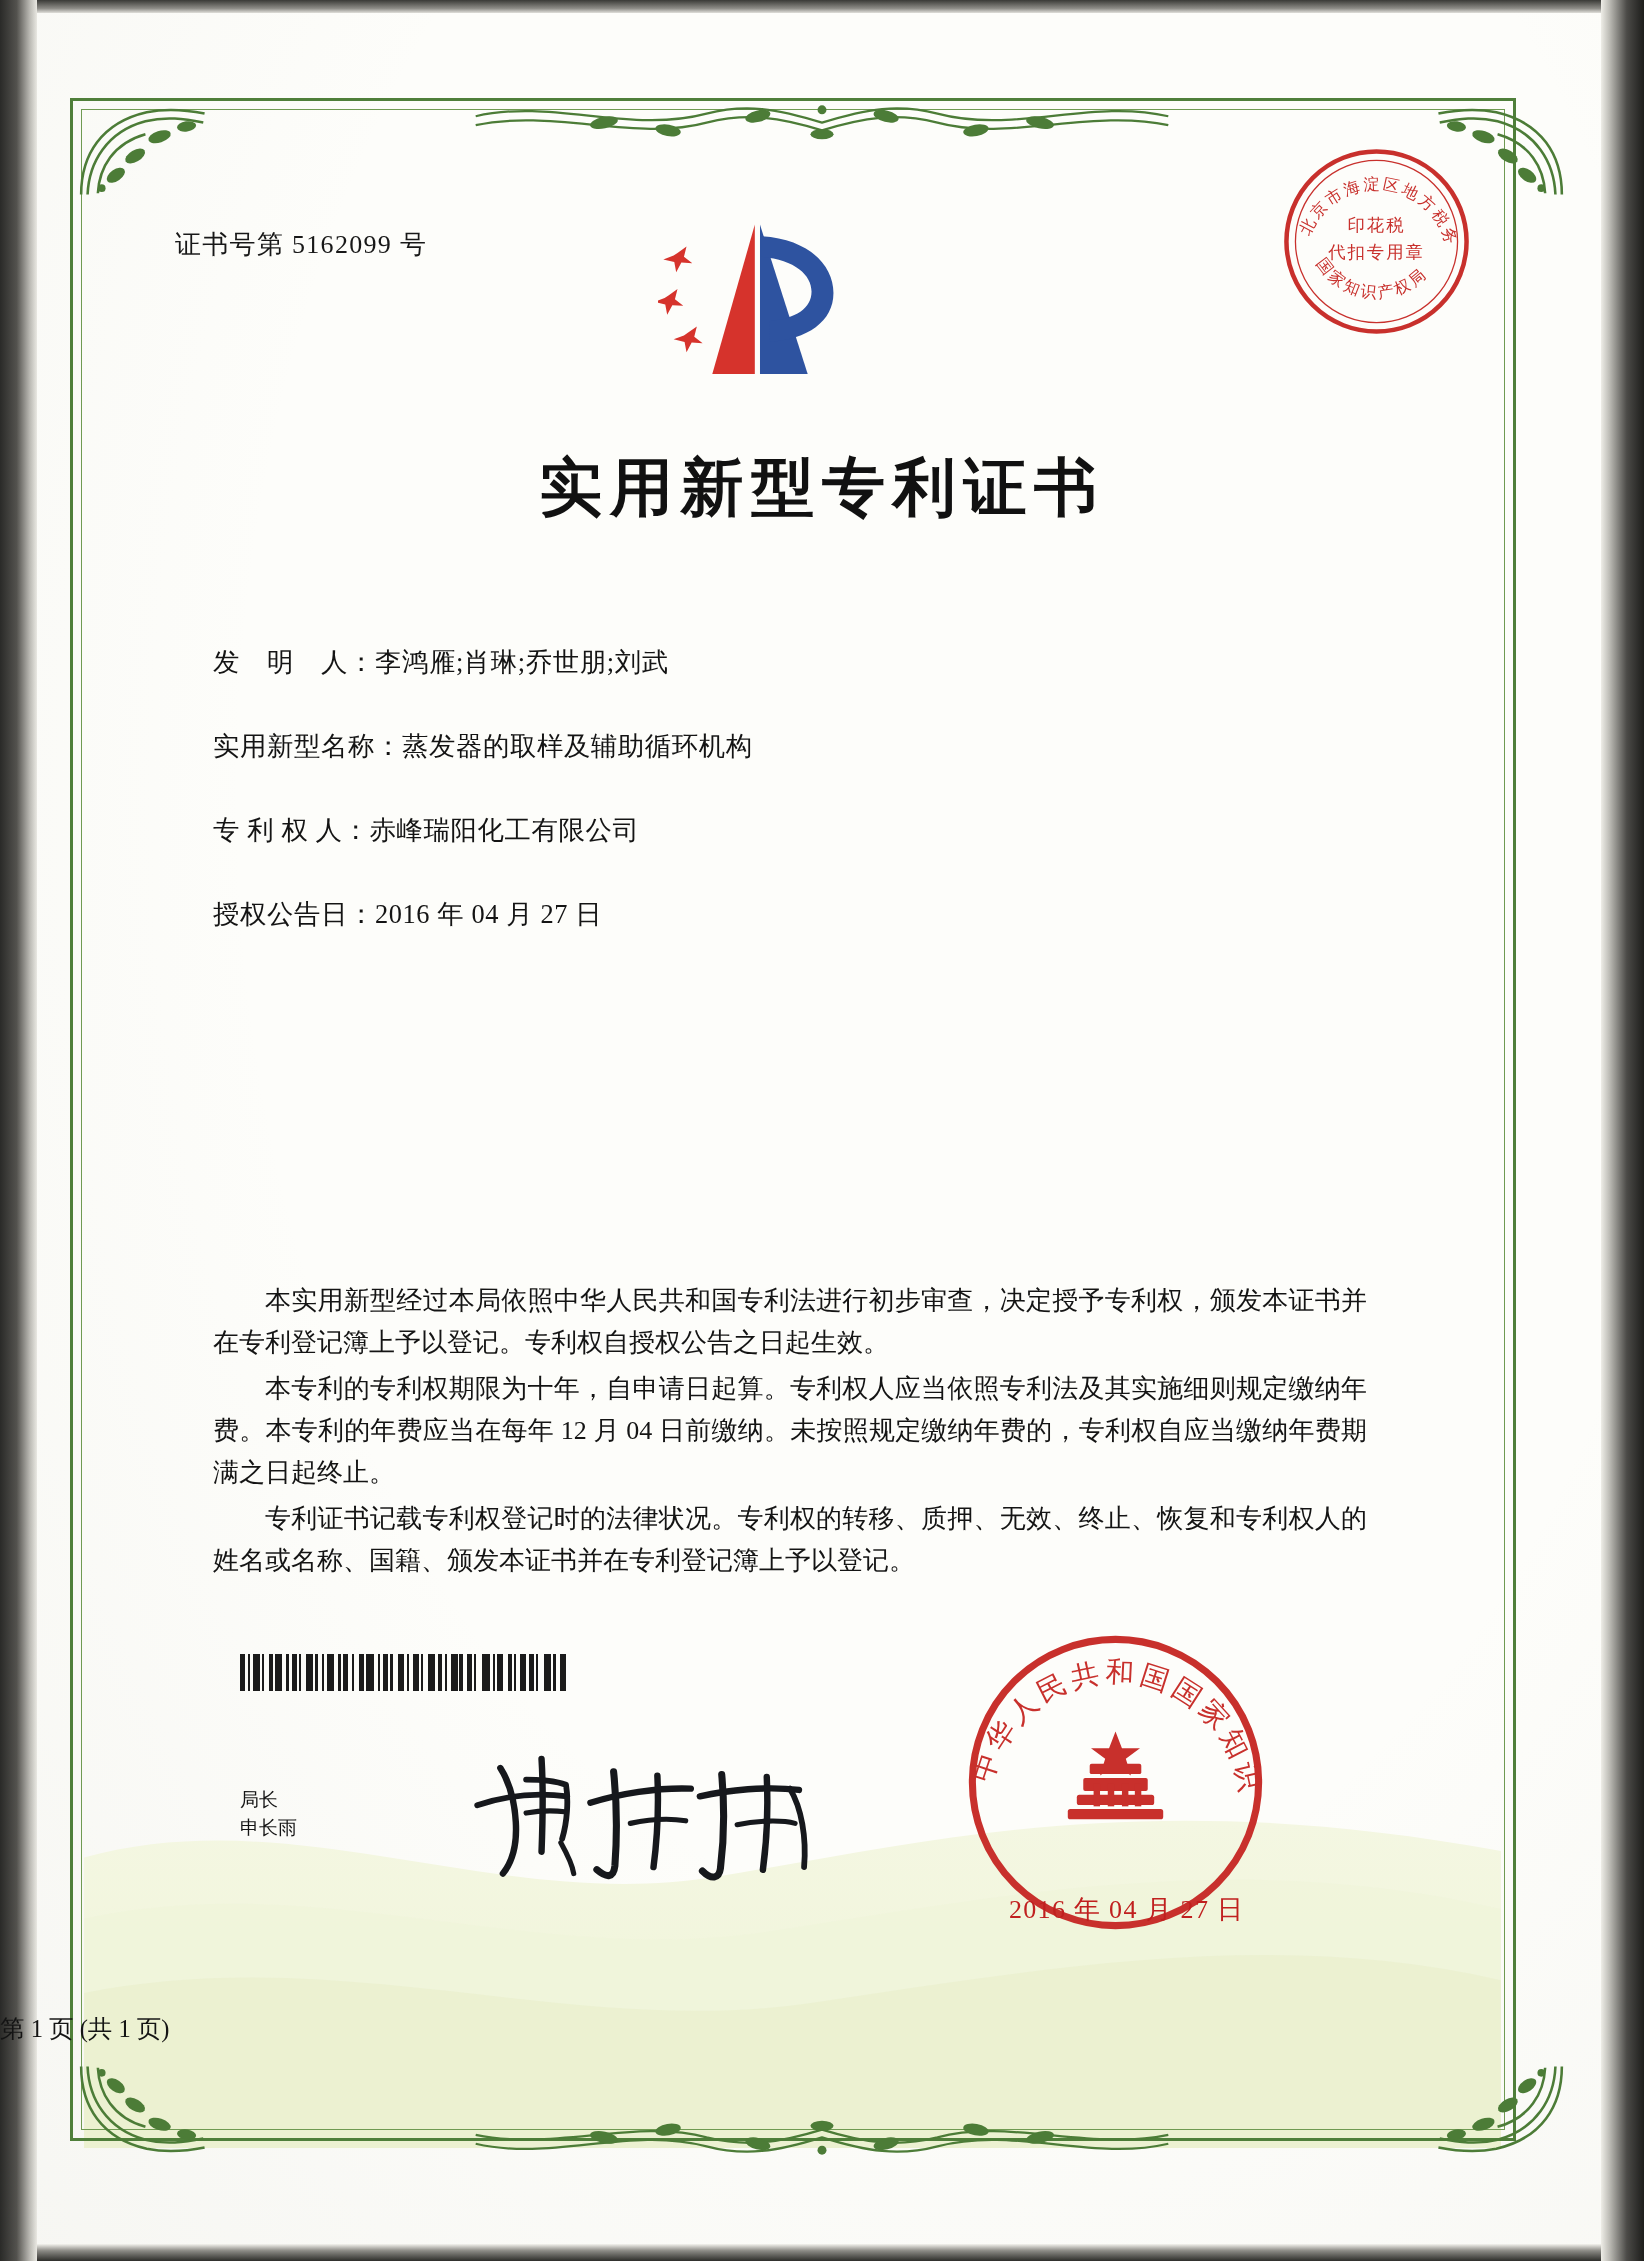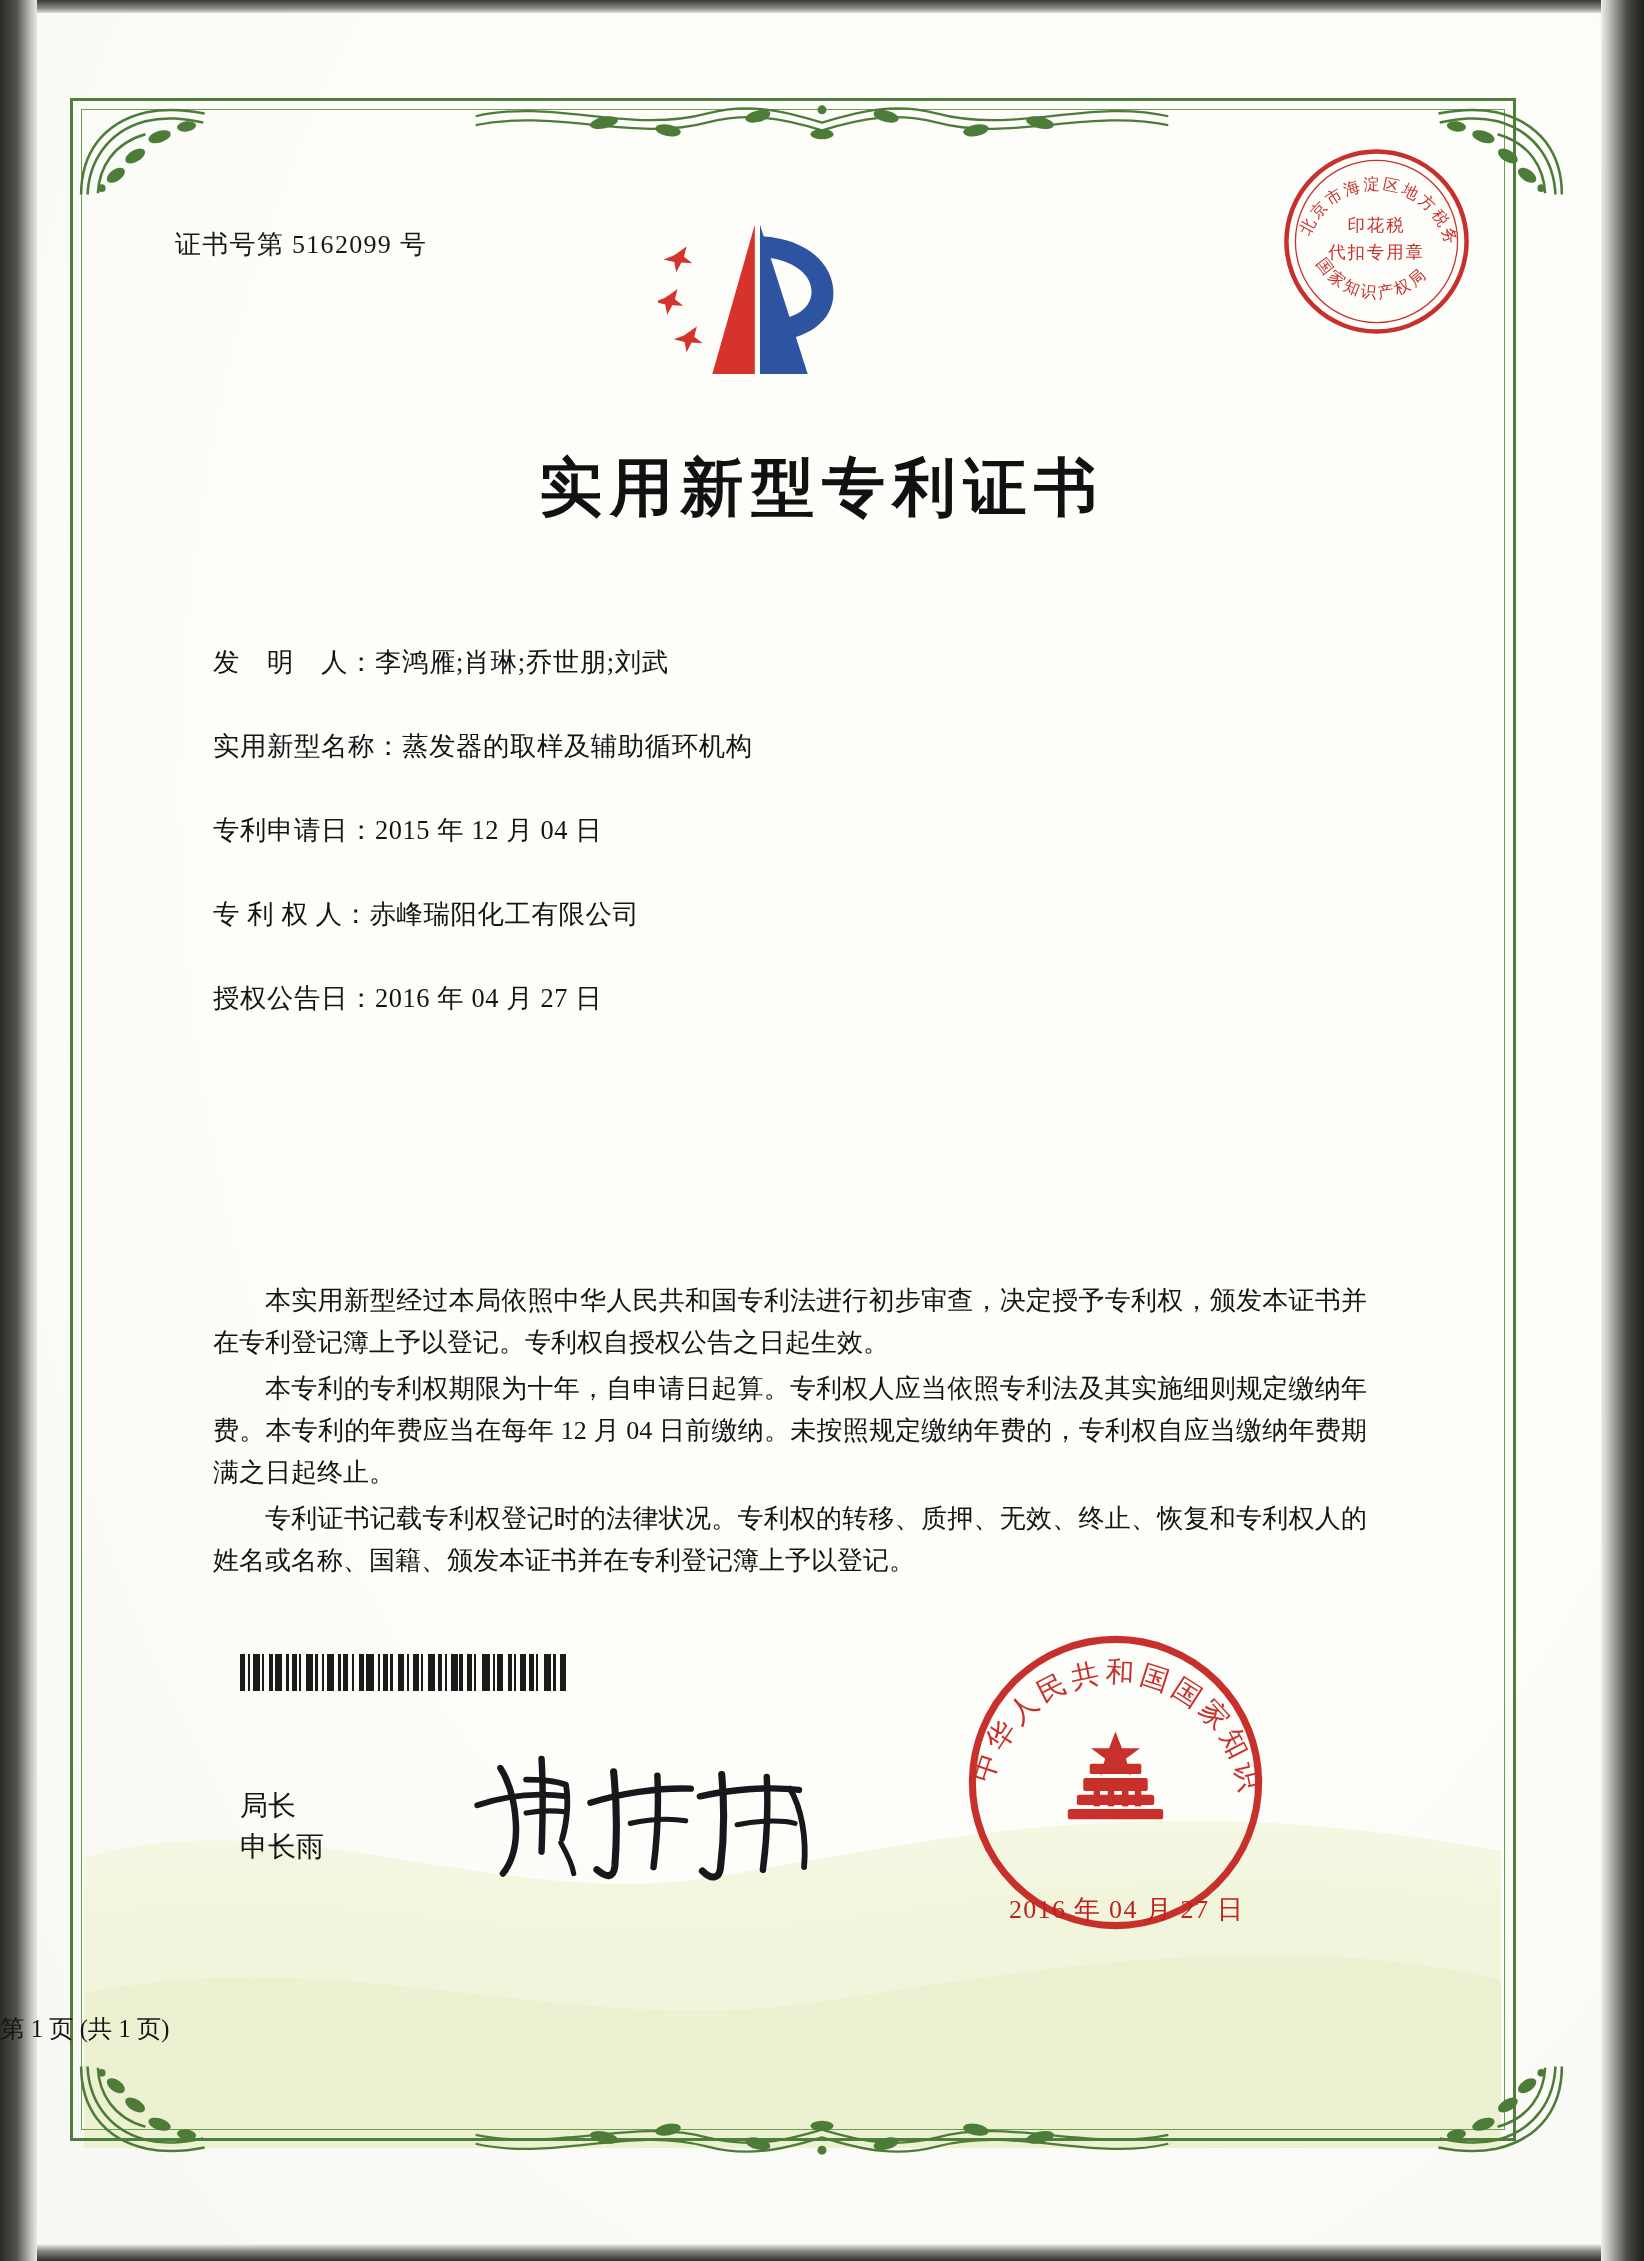--- a/index.html
+++ b/index.html
@@ -175,21 +175,21 @@
     width: 387px; height: 37px;
     display: flex;
     align-items: stretch;
   }
   .barcode i { display: block; background: #1b1b1b; height: 100%; }
 
   
   .sig-label {
     position: absolute;
     left: 240px; top: 1786px;
-    font-size: 28px;
+    font-size: 19px;
     line-height: 1.45;
     color: #141414;
     font-family: "Liberation Serif", serif;
   }
   .sig-hand {
     position: absolute;
     left: 464px; top: 1741px;
     width: 361px; height: 148px;
     color: #16181c;
   }
@@ -392,23 +392,20 @@
   </div>
 
   <div class="main-title">实用新型专利证书</div>
 
   <div class="fields">
     <div class="field-row">
       <span class="field-label">发　明　人：</span><span class="field-value">李鸿雁;肖琳;乔世朋;刘武</span>
     </div>
     <div class="field-row">
       <span class="field-label">实用新型名称：</span><span class="field-value">蒸发器的取样及辅助循环机构</span>
-    </div>
-    <div class="field-row">
-      <span class="field-label">专利申请日：</span><span class="field-value">2015 年 12 月 04 日</span>
     </div>
     <div class="field-row">
       <span class="field-label">专 利 权 人：</span><span class="field-value">赤峰瑞阳化工有限公司</span>
     </div>
     <div class="field-row">
       <span class="field-label">授权公告日：</span><span class="field-value">2016 年 04 月 27 日</span>
     </div>
   </div>
 
   <div class="paragraphs">

